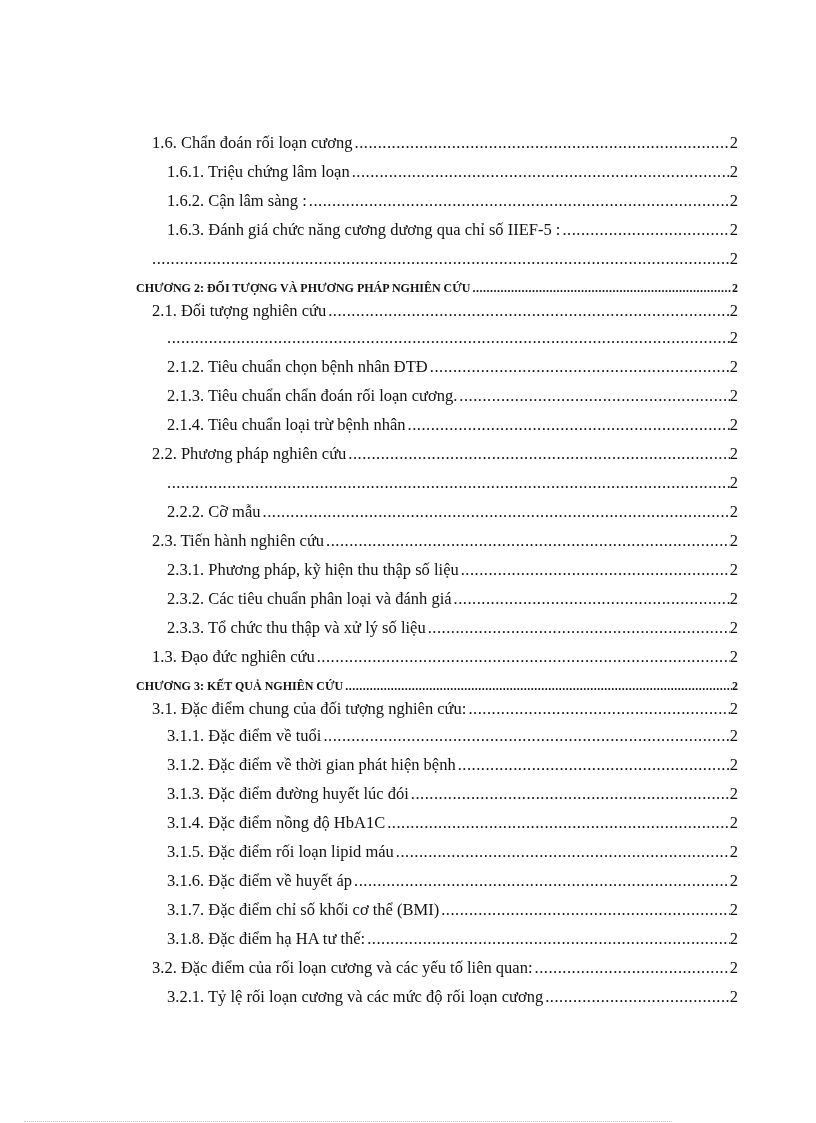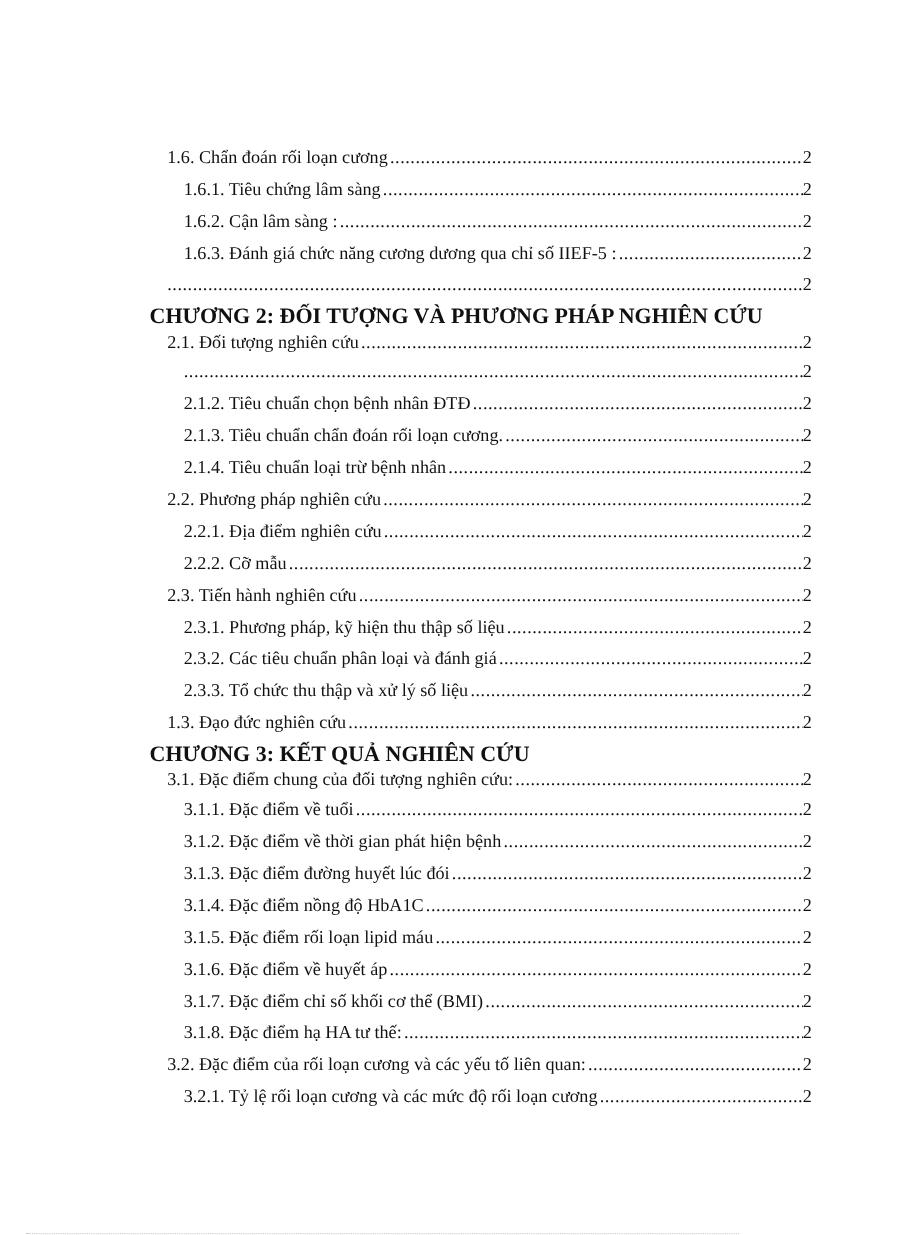--- a/index.html
+++ b/index.html
@@ -33,21 +33,21 @@
       position: absolute;
       display: flex;
       align-items: baseline;
       right: 78px;
       height: 24px;
       font-size: 16.5px;
       line-height: 24px;
       white-space: nowrap;
       overflow: hidden;
     }
-    .toc-row.l1 { left: 136px; font-weight: bold; font-size: 20px; flex-direction: column; }
+    .toc-row.l1 { left: 136px; font-weight: bold; font-size: 12px; }
     .toc-row.l2 { left: 152px; }
     .toc-row.l3 { left: 167px; }
     .toc-title {
       flex: 0 0 auto;
       padding-right: 2px;
     }
     .toc-leader {
       flex: 1 1 auto;
       overflow: hidden;
       white-space: nowrap;
@@ -75,21 +75,21 @@
 
 <div class="page">
   <div class="toc">
 
     <div class="toc-row l2" style="top:0px">
       <span class="toc-title">1.6. Chẩn đoán rối loạn cương</span>
       <span class="toc-leader"></span>
       <span class="toc-page">2</span>
     </div>
     <div class="toc-row l3" style="top:29px">
-      <span class="toc-title">1.6.1. Tiêu chứng lâm sàng</span>
+      <span class="toc-title">1.6.1. Triệu chứng lâm loạn</span>
       <span class="toc-leader"></span>
       <span class="toc-page">2</span>
     </div>
     <div class="toc-row l3" style="top:58px">
       <span class="toc-title">1.6.2. Cận lâm sàng :</span>
       <span class="toc-leader"></span>
       <span class="toc-page">2</span>
     </div>
     <div class="toc-row l3" style="top:87px">
       <span class="toc-title">1.6.3. Đánh giá chức năng cương dương qua chỉ số IIEF-5 :</span>
@@ -128,21 +128,20 @@
       <span class="toc-title">2.1.4. Tiêu chuẩn loại trừ bệnh nhân</span>
       <span class="toc-leader"></span>
       <span class="toc-page">2</span>
     </div>
     <div class="toc-row l2" style="top:311px">
       <span class="toc-title">2.2. Phương pháp nghiên cứu</span>
       <span class="toc-leader"></span>
       <span class="toc-page">2</span>
     </div>
     <div class="toc-row l3" style="top:340px">
-      <span class="toc-title">2.2.1. Địa điểm nghiên cứu</span>
       <span class="toc-leader"></span>
       <span class="toc-page">2</span>
     </div>
     <div class="toc-row l3" style="top:369px">
       <span class="toc-title">2.2.2. Cỡ mẫu</span>
       <span class="toc-leader"></span>
       <span class="toc-page">2</span>
     </div>
     <div class="toc-row l2" style="top:398px">
       <span class="toc-title">2.3. Tiến hành nghiên cứu</span>

